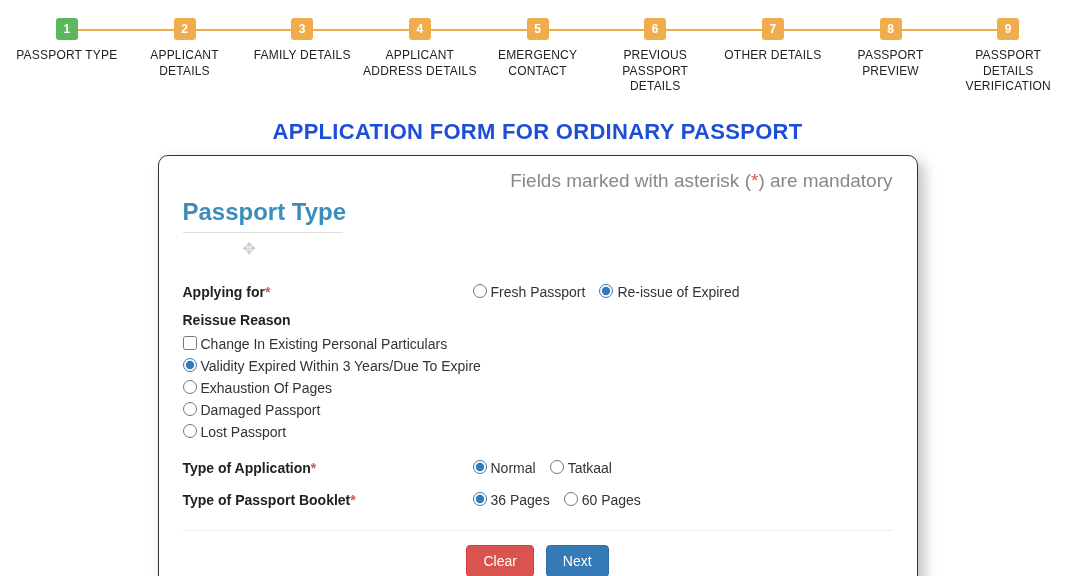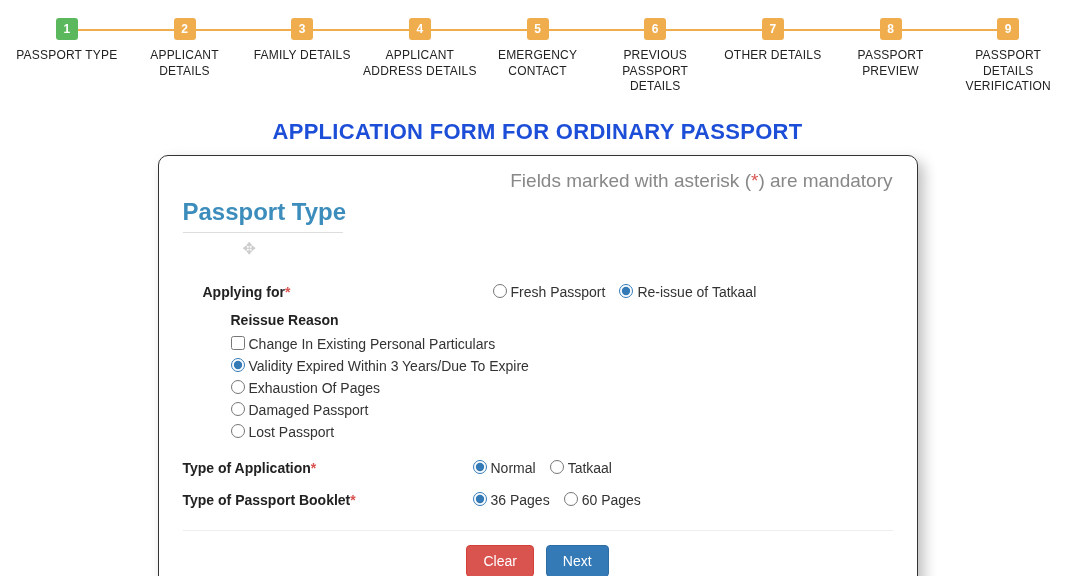--- a/index.html
+++ b/index.html
@@ -103,40 +103,40 @@
     color:#ccc;
     font-size:16px;
     margin-left:60px;
     vertical-align:middle;
   }
   .form-row {
     display: flex;
     align-items: flex-start;
     padding: 10px 0 6px 0;
   }
-  .form-row.top-room { padding-top: 26px; margin-left: 20px; }
+  .form-row.top-room { padding-top: 26px; }
   .form-label {
     width: 290px;
     font-weight: 700;
     color: #222;
   }
   .req { color: #d9534f; }
   .form-controls {
     flex: 1;
     display: flex;
     align-items: center;
     gap: 14px;
     flex-wrap: wrap;
   }
   .opt { display: inline-flex; align-items: flex-start; gap: 4px; }
   .opt input[type=radio], .opt input[type=checkbox] {
     width: 14px; height: 14px; margin:0;
     accent-color: #337ab7;
   }
-  .sub-group { padding: 0 0 10px 0; margin-left: 48px; }
+  .sub-group { padding: 0 0 10px 0; }
   .sub-heading { font-weight: 700; color: #222; padding: 6px 0 8px; }
   .sub-list { display: flex; flex-direction: column; gap: 6px; }
   .divider {
     border: none;
     border-top: 1px solid #eee;
     margin: 16px 0 10px;
   }
   .actions { text-align: center; padding-top: 4px; }
   .btn {
     display: inline-block;
@@ -209,21 +209,21 @@
     <div class="form-label">
       <span>Applying for</span><span class="req">*</span>
     </div>
     <div class="form-controls">
       <label class="opt">
         <input type="radio" name="applyingfor" style="">
         <span>Fresh Passport</span>
       </label>
       <label class="opt">
         <input type="radio" name="applyingfor" checked="" style="">
-        <span>Re-issue of Tatkaal</span>
+        <span>Re-issue of Expired</span>
       </label>
     </div>
   </div>
 
   
   <div class="sub-group">
     <div class="sub-heading">Reissue Reason</div>
     <div class="sub-list">
       <label class="opt">
         <input type="checkbox" style="">

